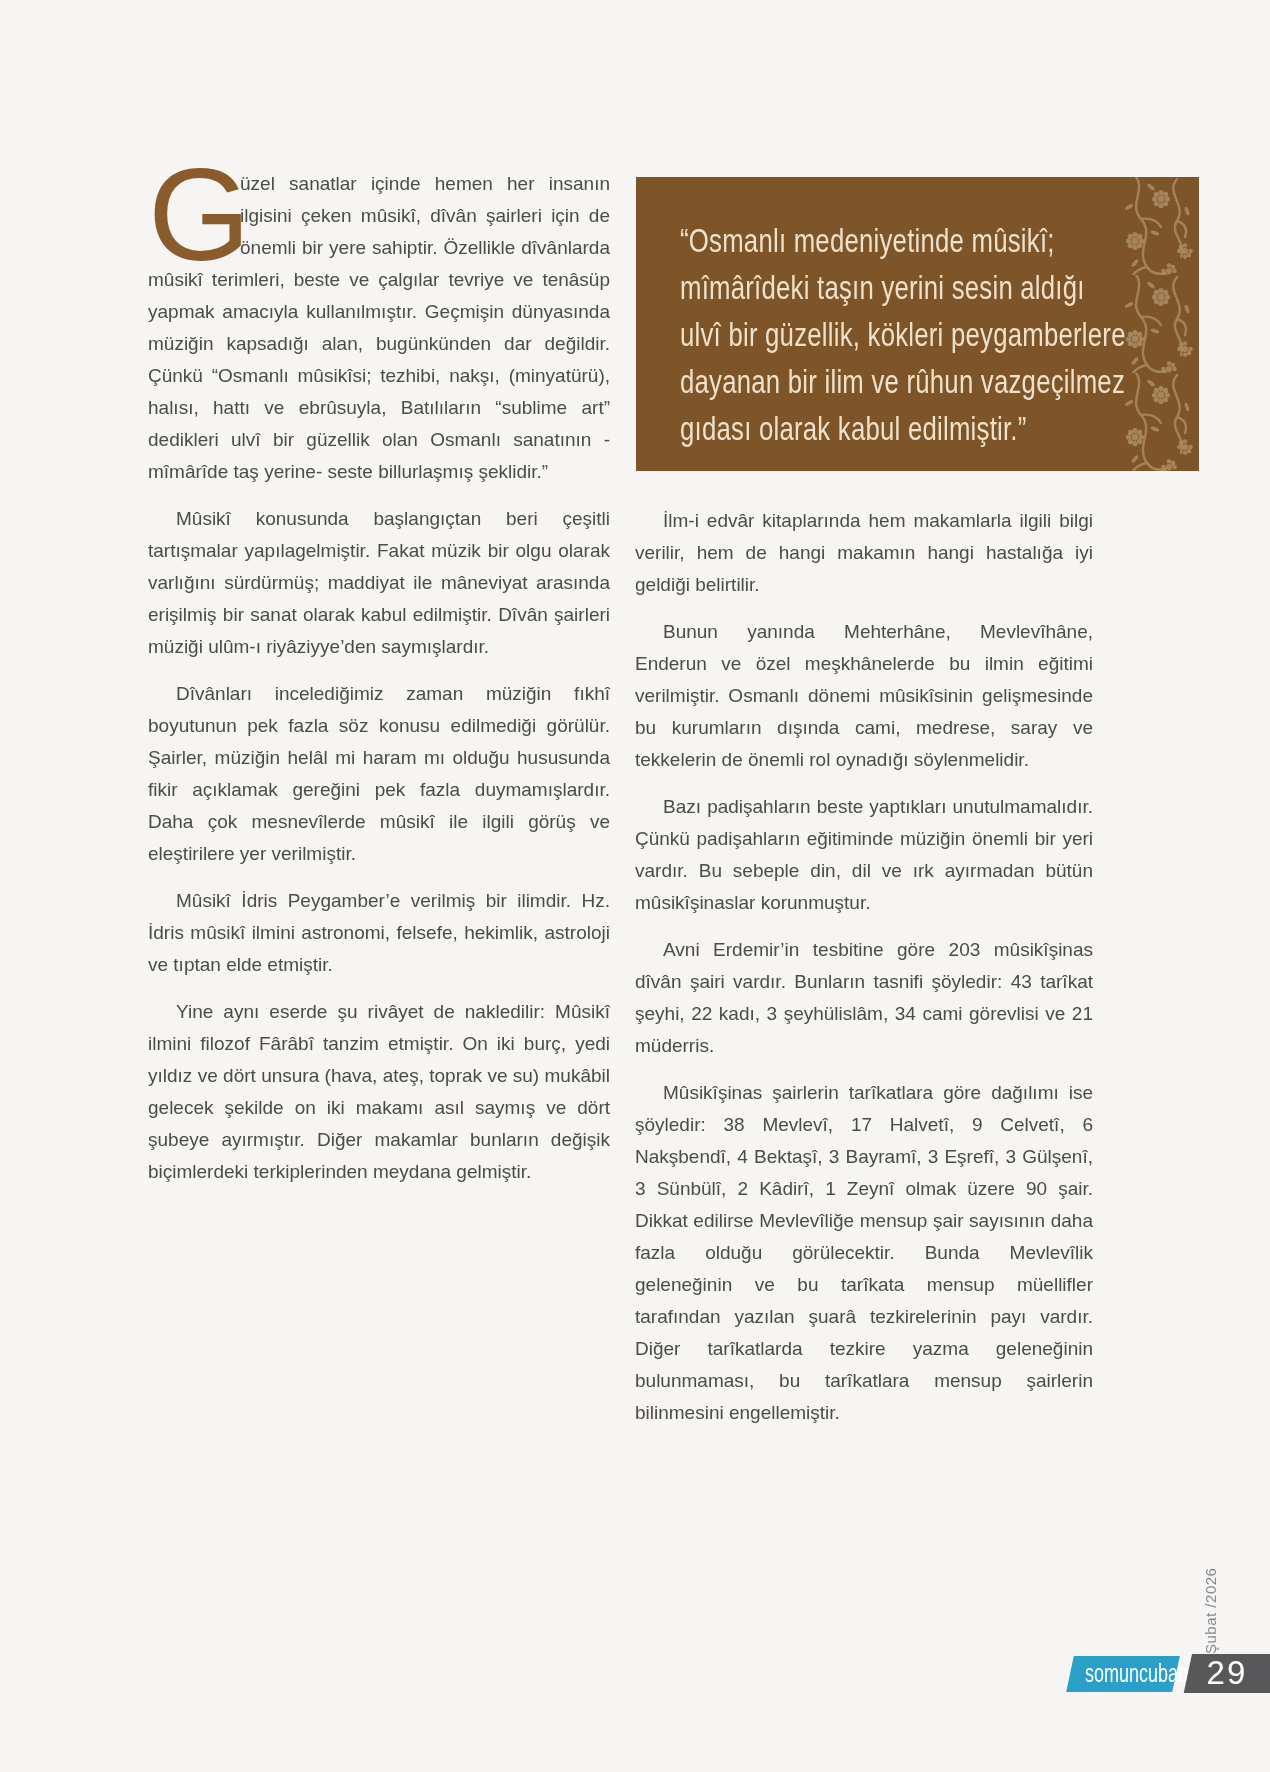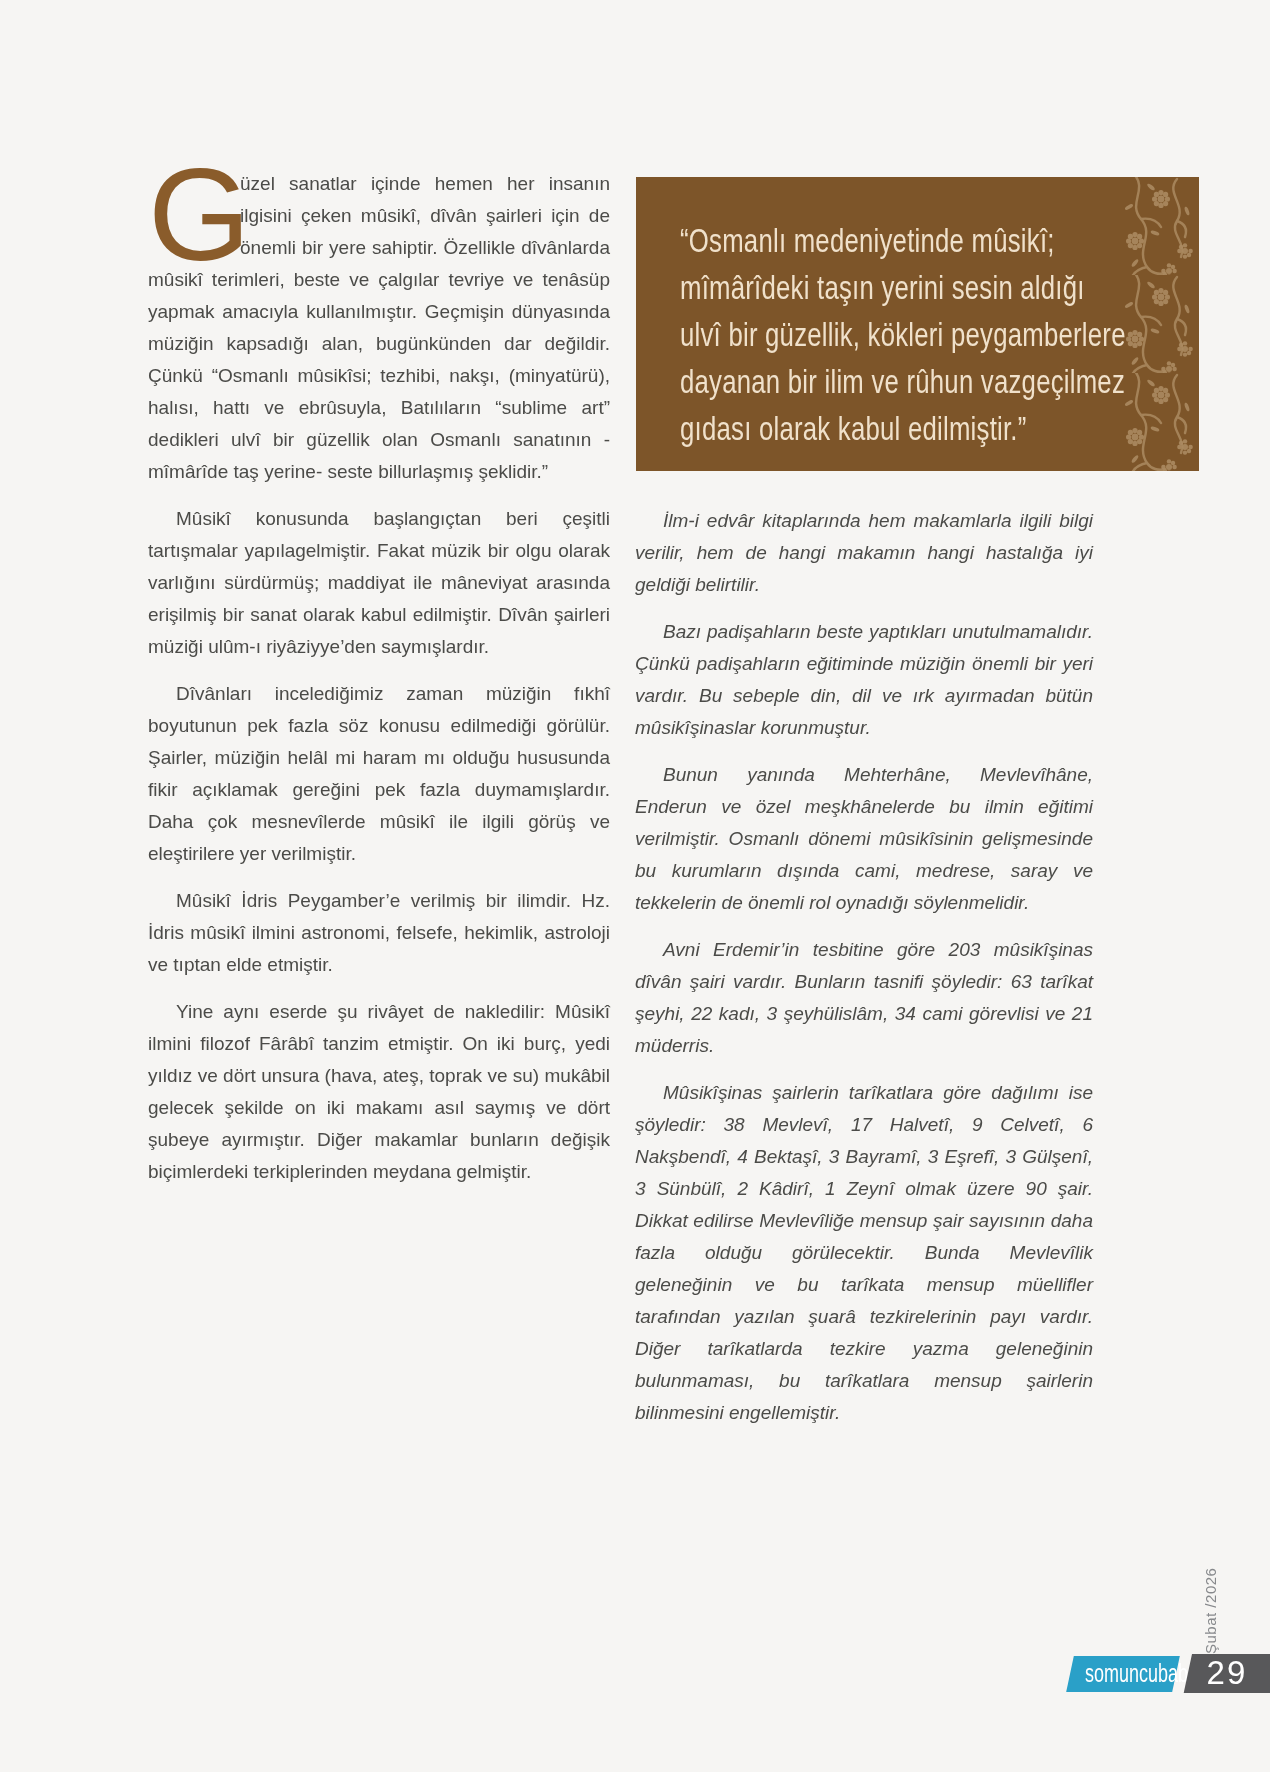--- a/index.html
+++ b/index.html
@@ -6,21 +6,21 @@
   body{background:#f6f5f3;}
   .page{
     position:relative;width:1270px;height:1772px;background:#f6f5f3;
     overflow:hidden;font-family:"Liberation Sans",sans-serif;
   }
   .column{
     position:absolute;color:#4b4b48;font-size:19px;line-height:32px;
     text-align:justify;font-weight:300;hyphens:auto;-webkit-hyphens:auto;
   }
   #col-left{left:148px;top:168px;width:462px;}
-  #col-right{left:635px;top:505px;width:458px;font-style:italic;}
+  #col-right{left:635px;top:505px;width:458px;}
   .column p{margin:0 0 15px 0;text-indent:28px;}
   #col-left p.lead{text-indent:0;}
   .dropcap{
     float:left;width:92px;height:94px;color:#8a5c2b;font-size:132px;
     line-height:94px;font-weight:300;text-indent:0;
   }
   .quote-box{
     position:absolute;left:636px;top:177px;width:563px;height:294px;
     background:#7d5529;
   }
@@ -131,23 +131,23 @@
       <div>“Osmanlı medeniyetinde mûsikî;</div>
       <div>mîmârîdeki taşın yerini sesin aldığı</div>
       <div>ulvî bir güzellik, kökleri peygamberlere</div>
       <div>dayanan bir ilim ve rûhun vazgeçilmez</div>
       <div>gıdası olarak kabul edilmiştir.”</div>
     </div>
   </div>
 
   <div class="column" id="col-right">
     <p>İlm-i edvâr kitaplarında hem makamlarla ilgili bilgi verilir, hem de hangi makamın hangi hastalığa iyi geldiği belirtilir.</p>
+    <p>Bunun yanında Mehterhâne, Mevlevîhâne, Enderun ve özel meşkhânelerde bu ilmin eğitimi verilmiştir. Osmanlı dönemi mûsikîsinin gelişmesinde bu kurumların dışında cami, medrese, saray ve tekkelerin de önemli rol oynadığı söylenmelidir.</p>
     <p>Bazı padişahların beste yaptıkları unutulmamalıdır. Çünkü padişahların eğitiminde müziğin önemli bir yeri vardır. Bu sebeple din, dil ve ırk ayırmadan bütün mûsikîşinaslar korunmuştur.</p>
-    <p>Bunun yanında Mehterhâne, Mevlevîhâne, Enderun ve özel meşkhânelerde bu ilmin eğitimi verilmiştir. Osmanlı dönemi mûsikîsinin gelişmesinde bu kurumların dışında cami, medrese, saray ve tekkelerin de önemli rol oynadığı söylenmelidir.</p>
-    <p>Avni Erdemir’in tesbitine göre 203 mûsikîşinas dîvân şairi vardır. Bunların tasnifi şöyledir: 63 tarîkat şeyhi, 22 kadı, 3 şeyhülislâm, 34 cami görevlisi ve 21 müderris.</p>
+    <p>Avni Erdemir’in tesbitine göre 203 mûsikîşinas dîvân şairi vardır. Bunların tasnifi şöyledir: 43 tarîkat şeyhi, 22 kadı, 3 şeyhülislâm, 34 cami görevlisi ve 21 müderris.</p>
     <p>Mûsikîşinas şairlerin tarîkatlara göre dağılımı ise şöyledir: 38 Mevlevî, 17 Halvetî, 9 Celvetî, 6 Nakşbendî, 4 Bektaşî, 3 Bayramî, 3 Eşrefî, 3 Gülşenî, 3 Sünbülî, 2 Kâdirî, 1 Zeynî olmak üzere 90 şair. Dikkat edilirse Mevlevîliğe mensup şair sayısının daha fazla olduğu görülecektir. Bunda Mevlevîlik geleneğinin ve bu tarîkata mensup müellifler tarafından yazılan şuarâ tezkirelerinin payı vardır. Diğer tarîkatlarda tezkire yazma geleneğinin bulunmaması, bu tarîkatlara mensup şairlerin bilinmesini engellemiştir.</p>
   </div>
 
   <div class="issue-vertical">Şubat /2026</div>
 
   <div class="brand-badge">
     <span>somuncubaba</span>
   </div>
 
   <div class="page-badge">

